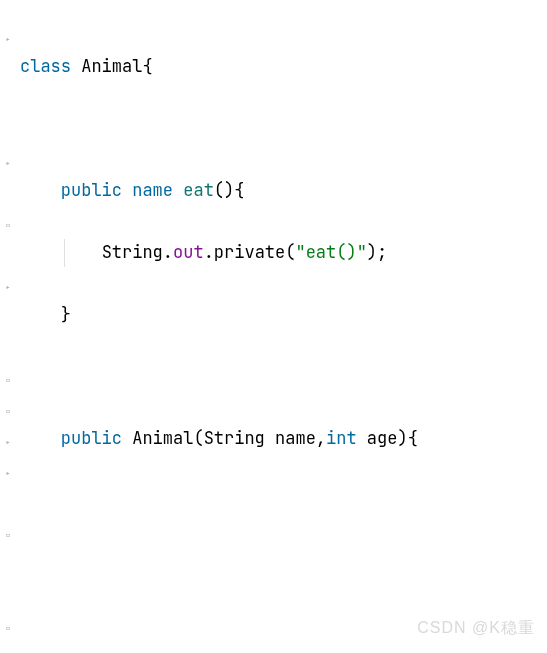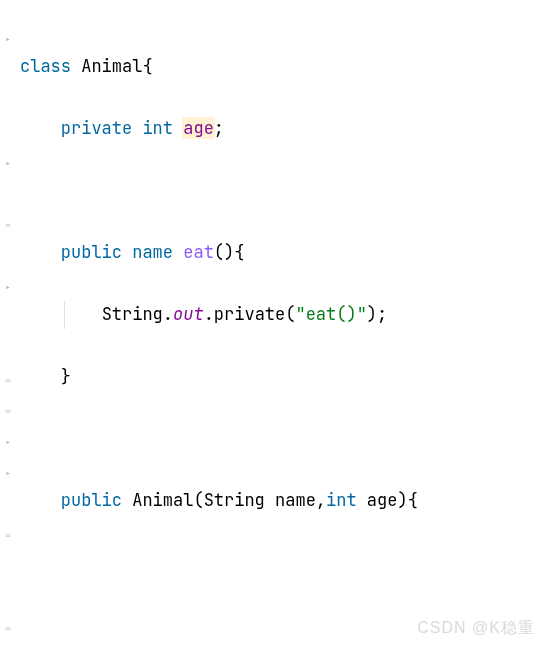--- a/index.html
+++ b/index.html
@@ -32,21 +32,21 @@
     user-select: none;
   }
   .code {
     position: absolute;
     left: 20px;
     top: 20px;
     white-space: pre;
   }
   .kw { color: #0369a1; }
   .ident { color: #871094; }
-  .method { color: #8b5cf6; }
+  .method { color: #0f766e; }
   .str { color: #067d17; }
   .hl { background: #fff3d1; border-radius:2px; padding:0 1px; margin:0 -1px;}
   .guide {
     display:inline-block;
     border-left:1px solid #e0e0e0;
     height:28px;
     vertical-align:middle;
     margin-left:3px;
     margin-right:-4px;
   }
@@ -71,24 +71,23 @@
   <span class="gutter-icon" style="top:365px">▫</span>
   <span class="gutter-icon" style="top:396px">▫</span>
   <span class="gutter-icon" style="top:427px">▸</span>
   <span class="gutter-icon" style="top:458px">▸</span>
   <span class="gutter-icon" style="top:520px">▫</span>
   <span class="gutter-icon" style="top:613px">▫</span>
 </div>
 
 <div class="code">
 <div><span class="kw">class</span> <span>Animal</span><span>{</span></div>
-<div>    <span class="kw">private</span> <span class="kw">int</span> <span class="ident hl">age</span><span>;</span></div>
 <div> </div>
 <div>    <span class="kw">public</span> <span class="kw">name</span> <span class="method">eat</span><span>(){</span></div>
-<div>    <span class="guide"></span>    <span>String.</span><span class="ident" style="font-style:italic">out</span><span>.private(</span><span class="str">"eat()"</span><span>);</span></div>
+<div>    <span class="guide"></span>    <span>String.</span><span class="ident" style="">out</span><span>.private(</span><span class="str">"eat()"</span><span>);</span></div>
 <div>    <span>}</span></div>
 <div> </div>
 <div>    <span class="kw">public</span> <span>Animal</span><span>(</span><span>String</span> <span>name</span><span>,</span><span class="kw">int</span> <span>age</span><span>){</span></div>
 
 
 
 
 
 
 

